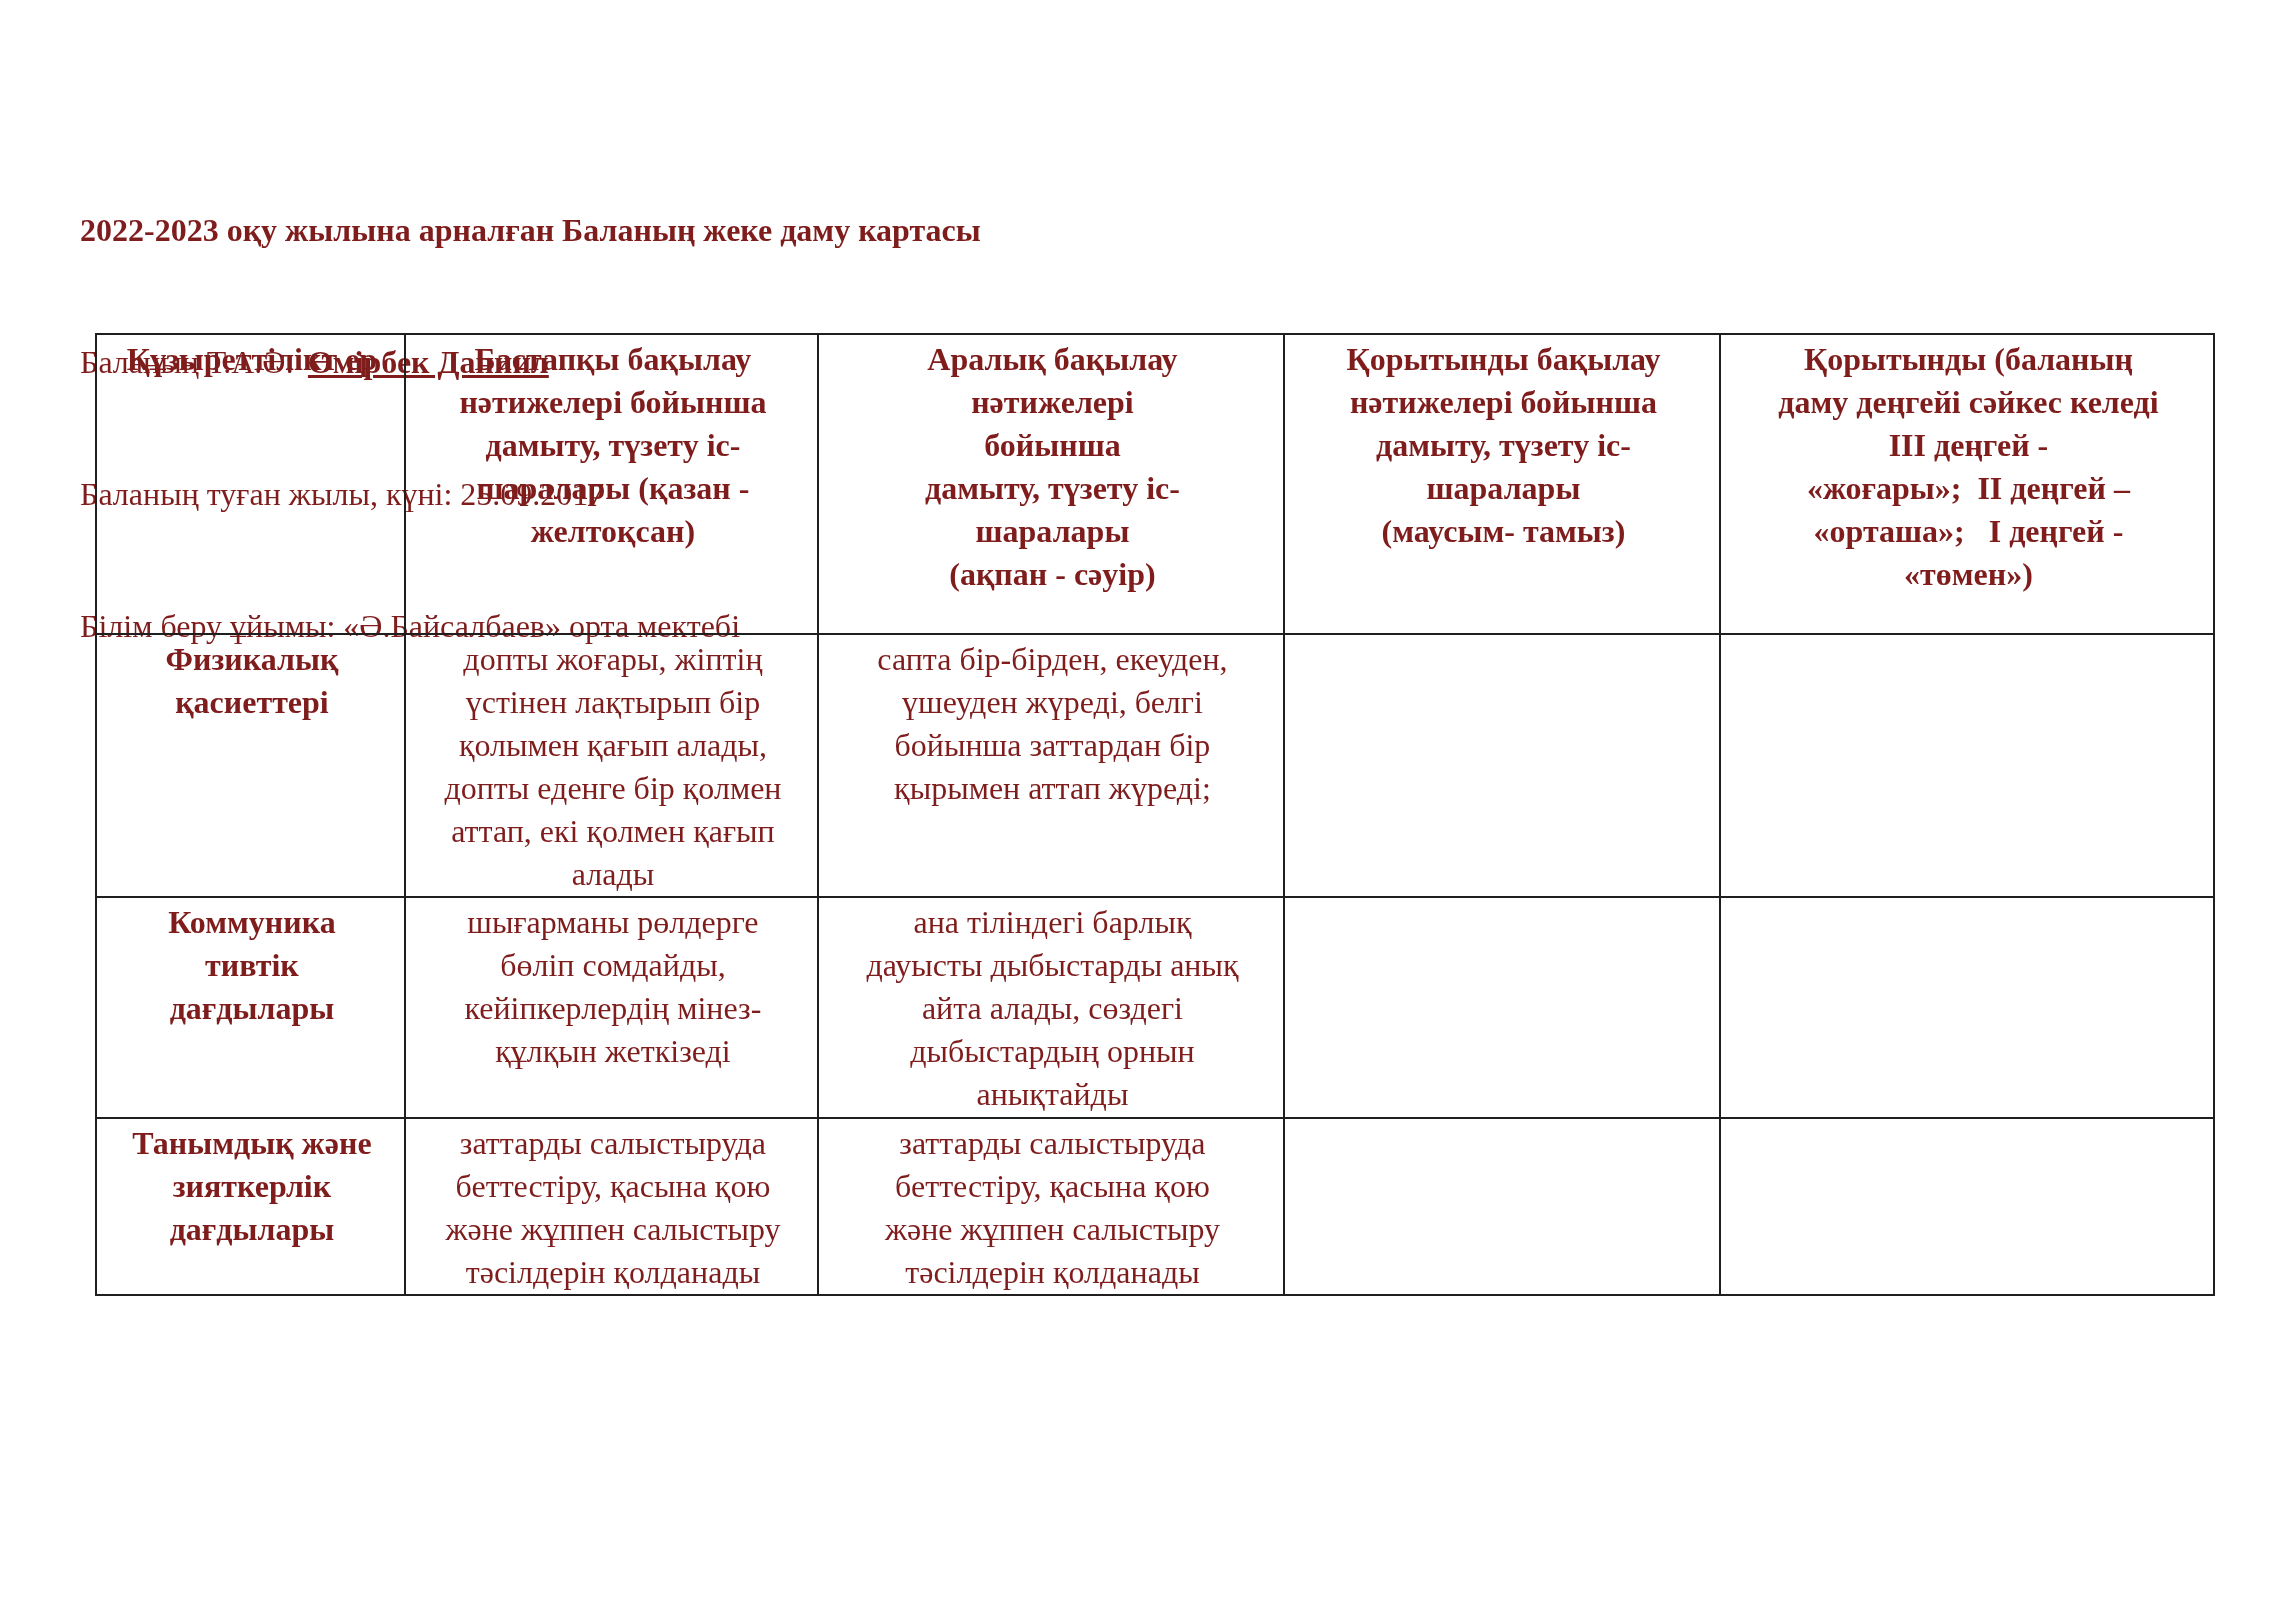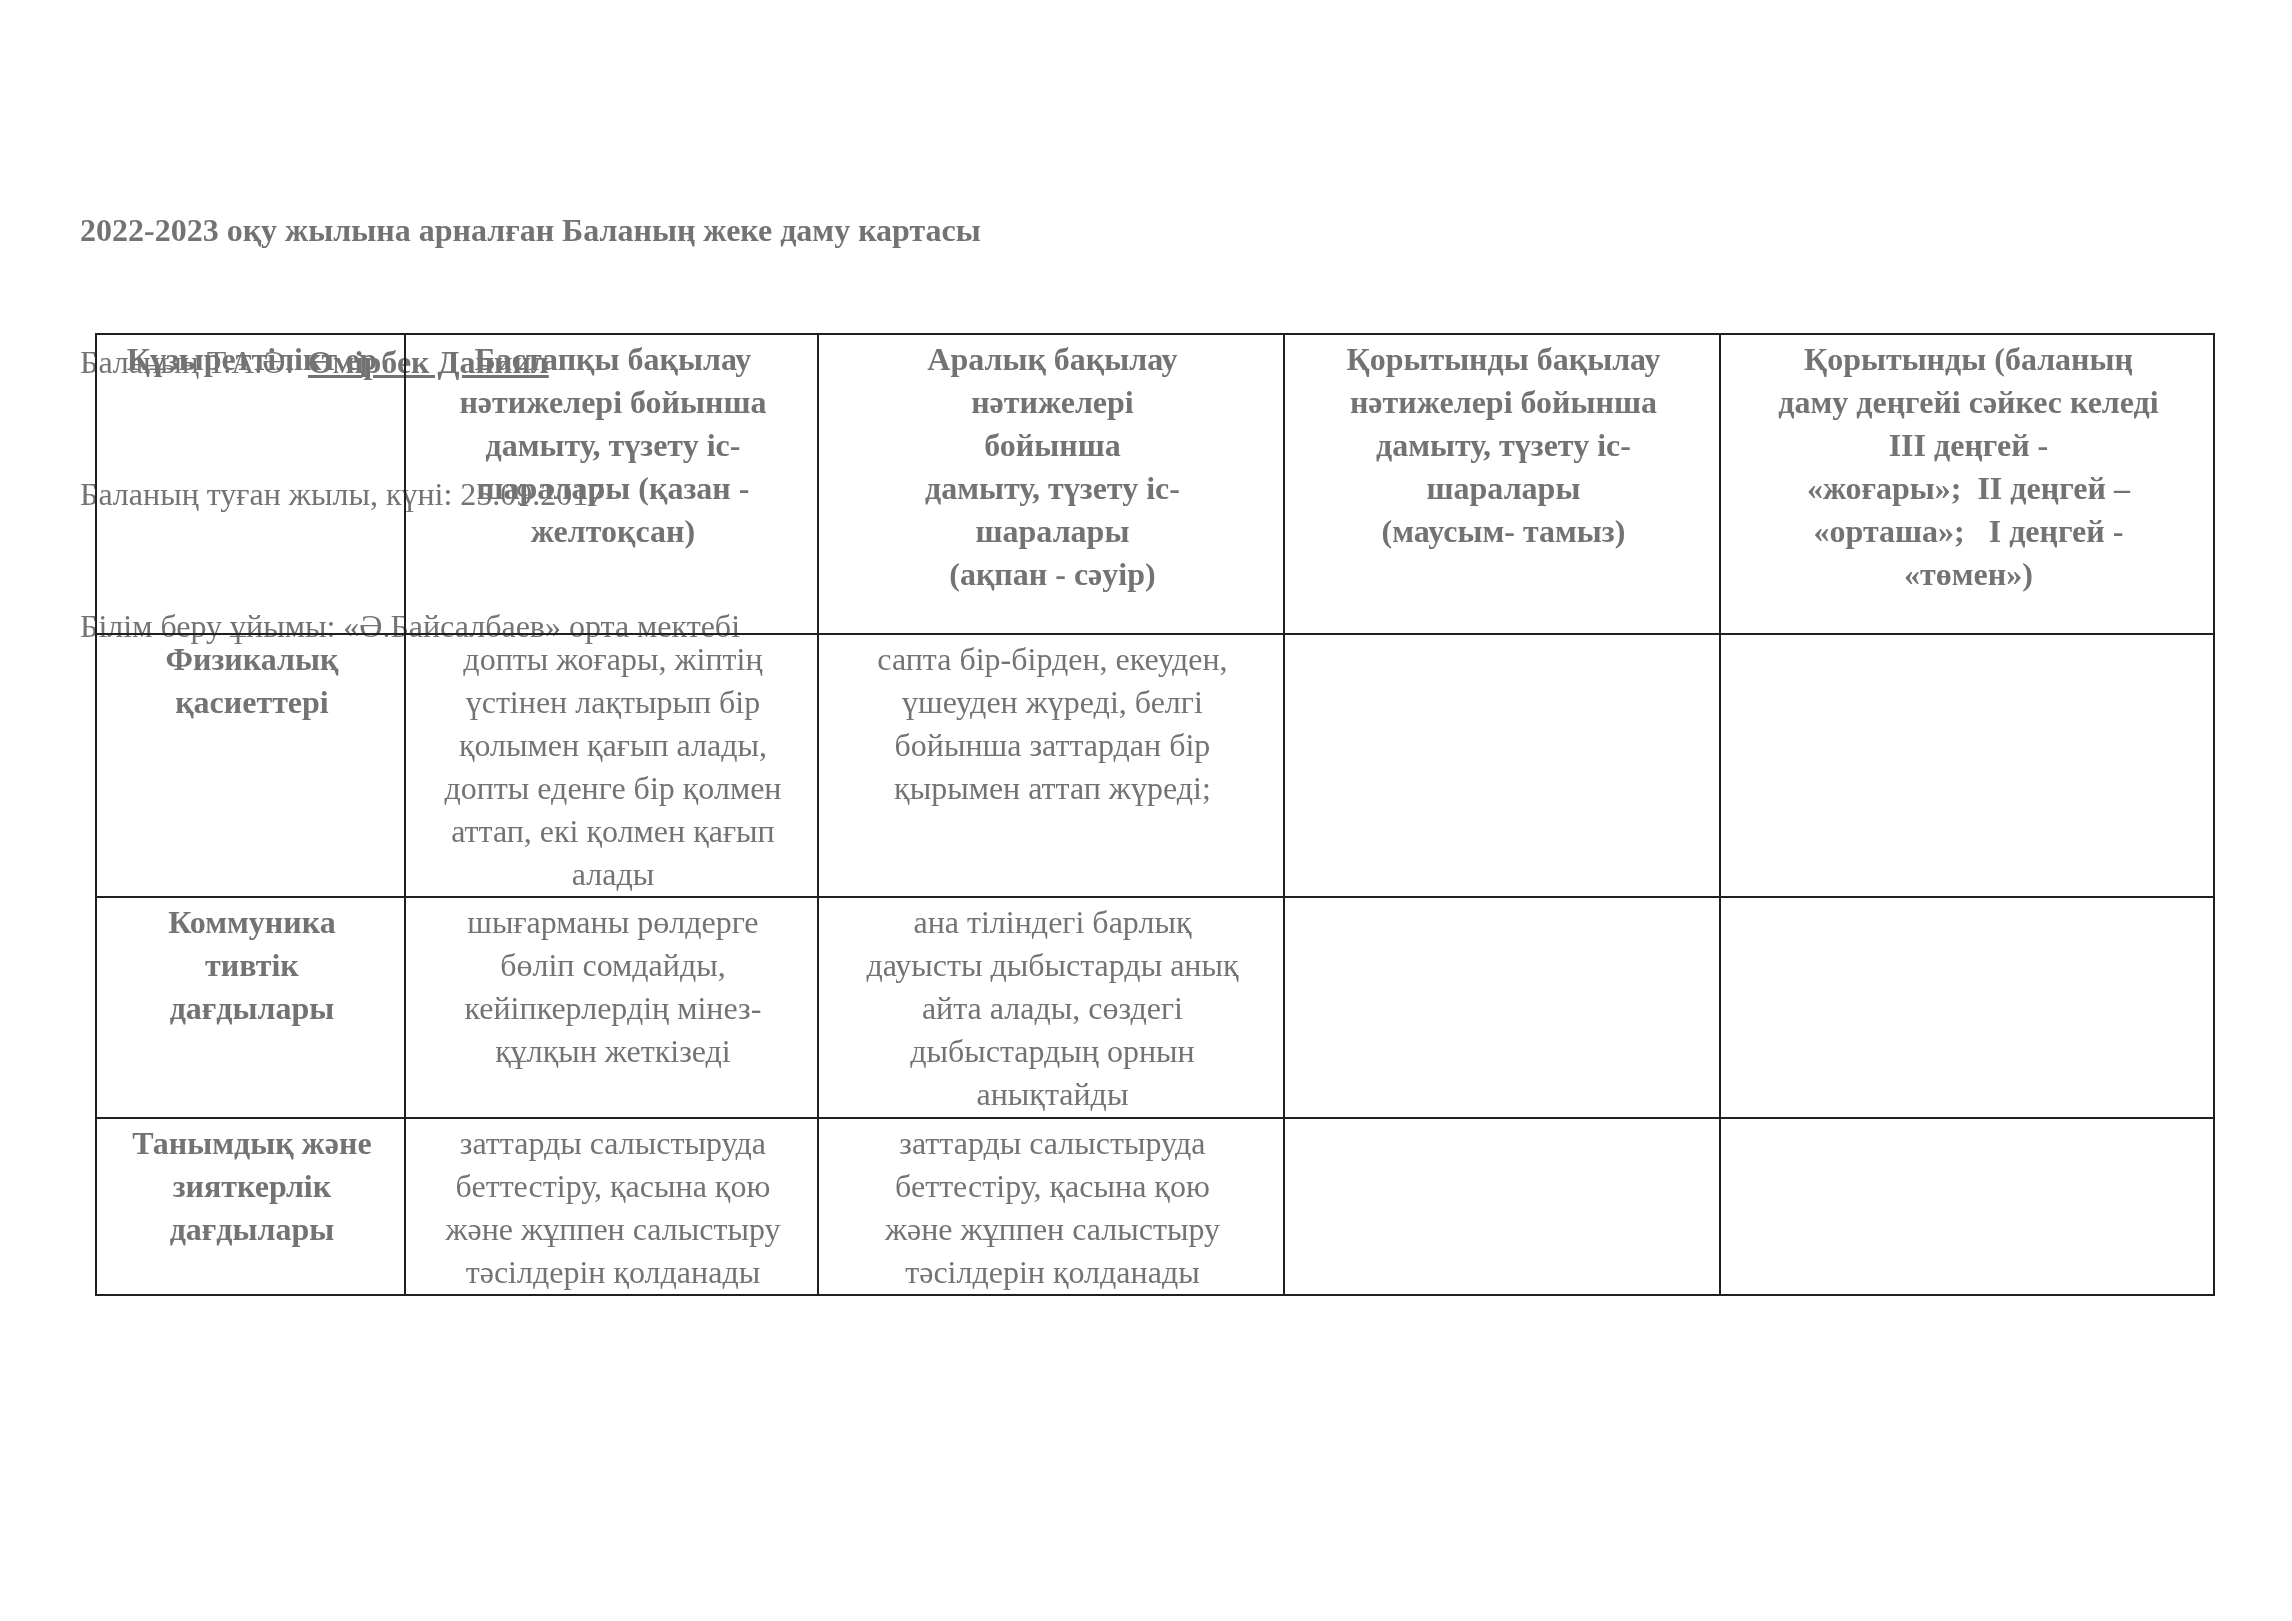--- a/index.html
+++ b/index.html
@@ -6,21 +6,21 @@
     margin: 0;
     padding: 0;
     background: #ffffff;
   }
   .page {
     position: relative;
     width: 2293px;
     height: 1621px;
     background: #ffffff;
     font-family: "Liberation Serif", "DejaVu Serif", serif;
-    color: #737373;
+    color: #7f1d1d;
     overflow: hidden;
   }
   .doc-header {
     position: absolute;
     left: 80px;
     top: 120px;
     font-size: 32px;
     line-height: 44px;
     white-space: pre-wrap;
   }

